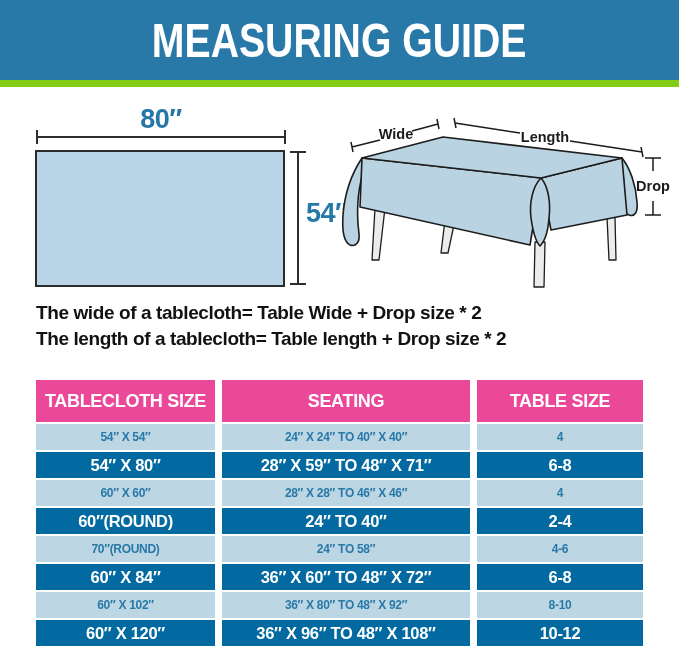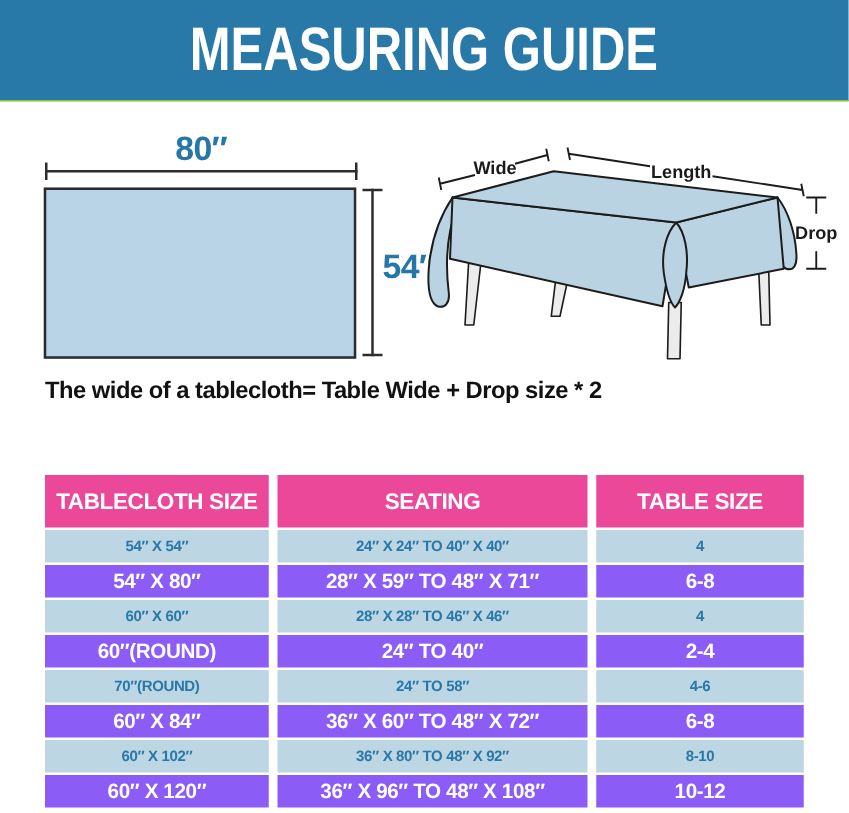--- a/index.html
+++ b/index.html
@@ -1,21 +1,21 @@
 <!DOCTYPE html>
 <html><head>
 <meta charset="utf-8">
 <style>
   html,body { margin:0; padding:0; }
   body { font-family:"Liberation Sans", sans-serif; background:#ffffff; }
   .page { position:relative; width:679px; height:650px; background:#ffffff; overflow:hidden; }
 
   
   .banner { position:absolute; left:0; top:0; width:679px; height:80px;
-            background:#2979a8; border-bottom:1px solid #84cc16;
+            background:#2979a8; border-bottom:7px solid #84cc16;
             display:flex; align-items:center; justify-content:center; }
   .banner h1 { margin:0; color:#ffffff; font-size:49px; font-weight:bold;
                letter-spacing:0px; white-space:nowrap;
                transform:scaleX(0.80); transform-origin:center; }
 
   
   .rect-diagram { position:absolute; left:0; top:0; }
   .tc-rect { position:absolute; left:35px; top:150px; width:246px; height:133px;
              background:#b9d4e7; border:2px solid #2b2b2b; }
   .meas-h { position:absolute; left:36px; top:136px; width:250px; height:2px; background:#2d2d2d; }
@@ -40,21 +40,21 @@
   .formula.f2 { top:328px; }
 
   
   .size-table { position:absolute; left:36px; top:380px; width:607px;
                 display:grid; grid-template-columns:179px 248px 166px;
                 grid-template-rows:42px repeat(8, 26px); column-gap:7px; row-gap:2px;
                 background:#ffffff; }
   .cell { display:flex; align-items:center; justify-content:center; white-space:nowrap; }
   .cell.th   { background:#ec4899; color:#ffffff; font-weight:bold; font-size:18px; letter-spacing:-0.3px; }
   .cell.light{ background:#bdd6e3; color:#2878a8; font-weight:600; font-size:12px; letter-spacing:-0.3px; }
-  .cell.dark { background:#8b5cf6; color:#ffffff; font-weight:bold; font-size:16.5px; letter-spacing:-0.3px; }
+  .cell.dark { background:#0369a1; color:#ffffff; font-weight:bold; font-size:16.5px; letter-spacing:-0.3px; }
 </style>
 </head>
 <body>
 
 <div class="page">
 
   <header class="banner">
     <h1>MEASURING GUIDE</h1>
   </header>
 
@@ -93,20 +93,21 @@
       <path d="M315,68 L331,68 M323,68 L323,81 M323,111 L323,125 M315,125 L331,125"></path>
     </g>
     <g font-family="Liberation Sans, sans-serif" font-size="14.5" font-weight="bold" fill="#1a1a1a" text-anchor="middle">
       <text x="66" y="49">Wide</text>
       <text x="215" y="52">Length</text>
       <text x="323" y="101">Drop</text>
     </g>
   </svg>
 
   <p class="formula f1">The wide of a tablecloth= Table Wide + Drop size * 2</p>
+  <p class="formula f2">The length of a tablecloth= Table length + Drop size * 2</p>
 
   <div class="size-table">
     <div class="cell th">TABLECLOTH SIZE</div>
     <div class="cell th">SEATING</div>
     <div class="cell th">TABLE SIZE</div>
   <div class="cell light">54″ X 54″</div>
       <div class="cell light">24″ X 24″ TO 40″ X 40″</div>
       <div class="cell light">4</div>
       <div class="cell dark">54″ X 80″</div>
       <div class="cell dark">28″ X 59″ TO 48″ X 71″</div>

